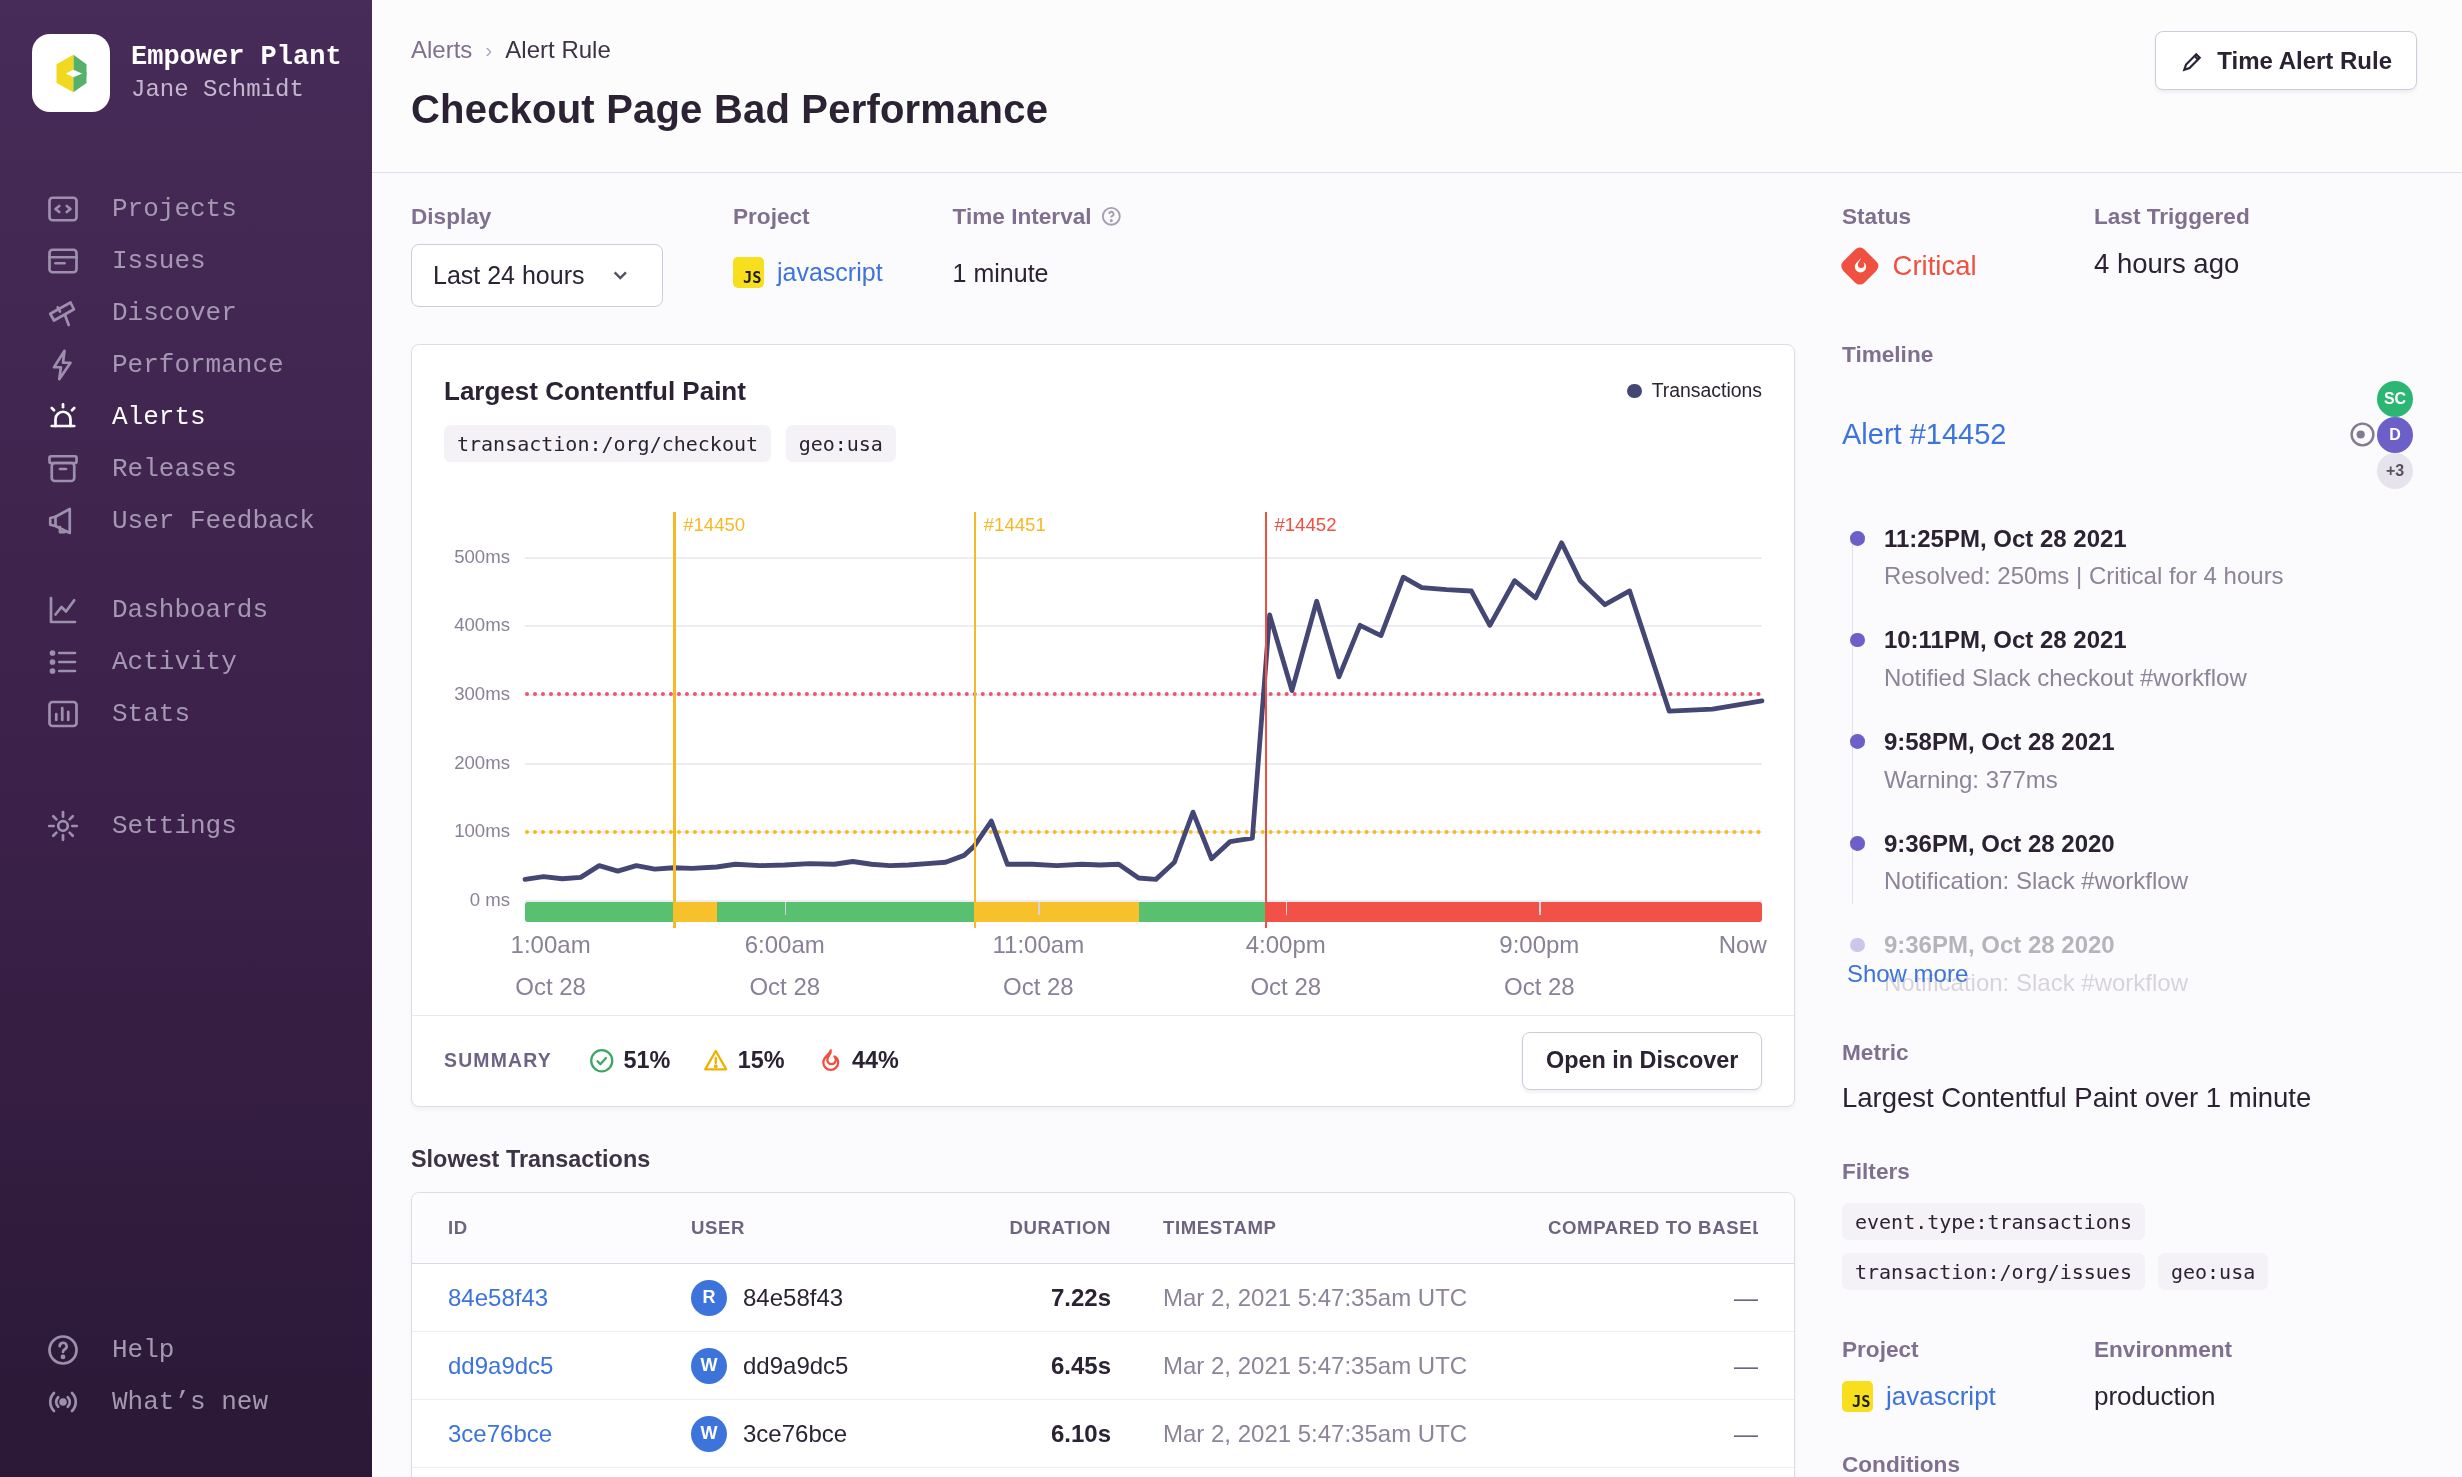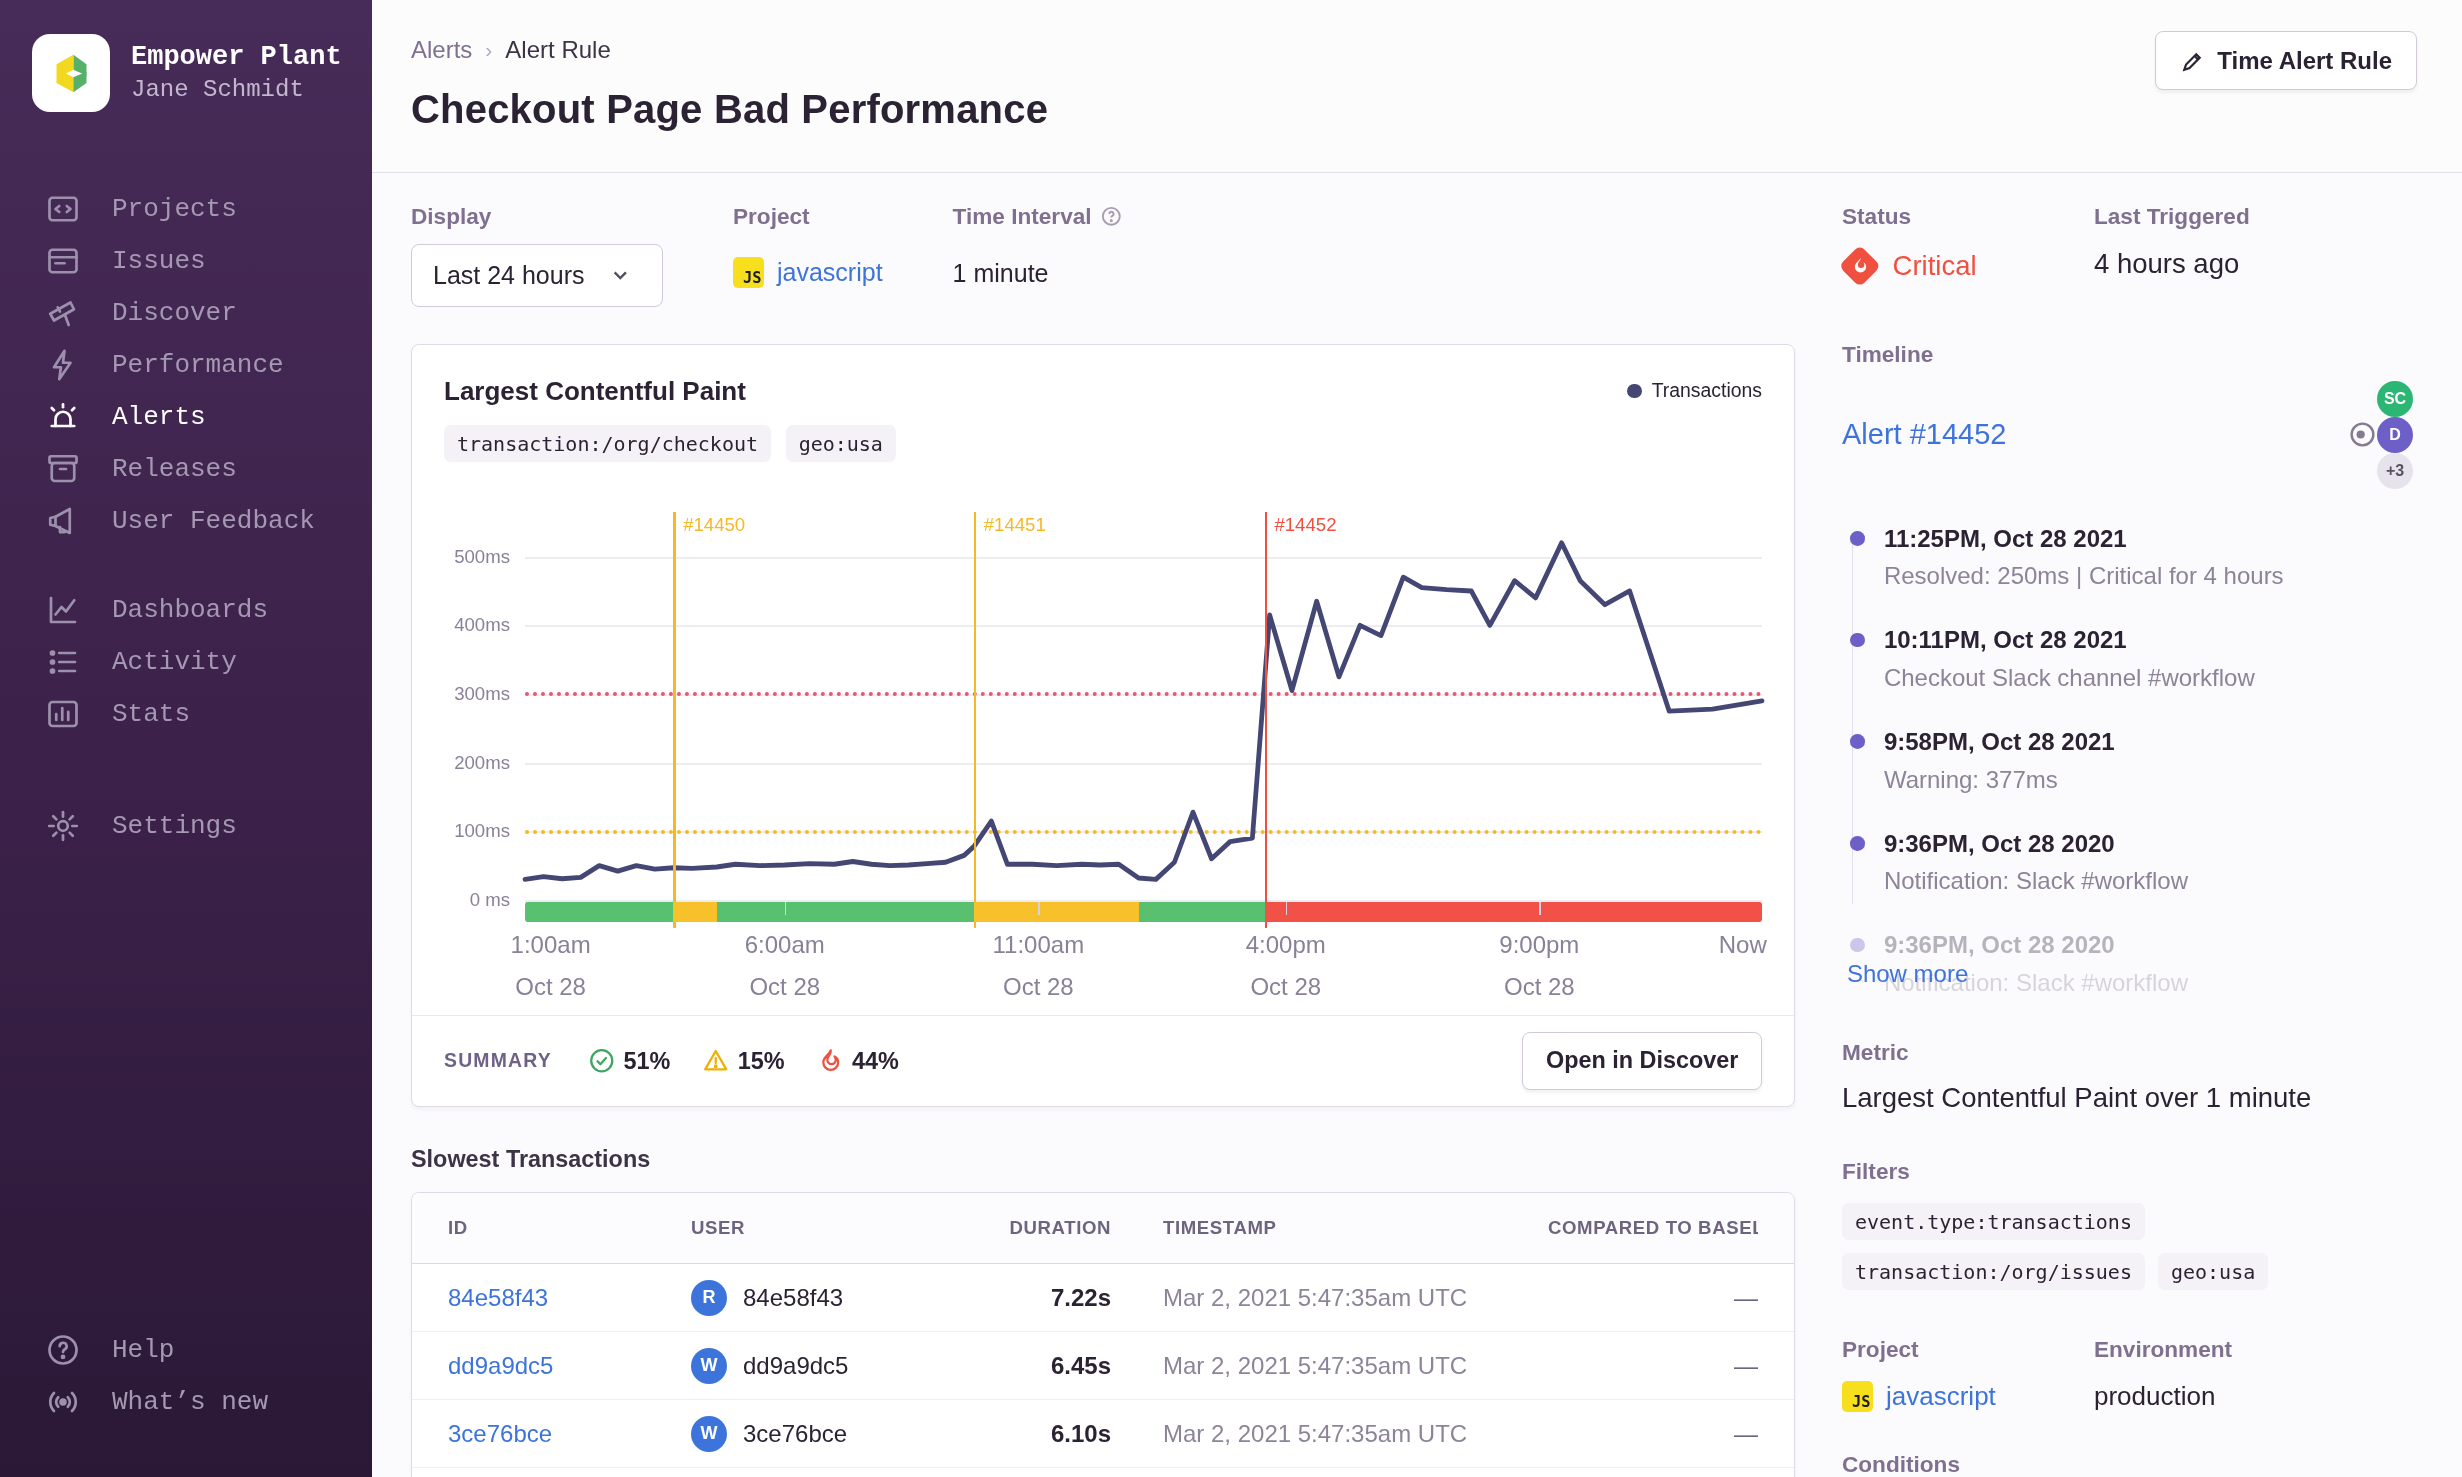--- a/index.html
+++ b/index.html
@@ -102,21 +102,21 @@
   .status-bar { position:absolute; left:0; right:0; top:390px; height:19.4px; border-radius:2.4px; overflow:hidden; }
   .status-seg { position:absolute; top:0; bottom:0; }
   .x-axis { position:relative; height:84px; margin-top:24px; }
   .x-tick-mark { position:absolute; top:-22.6px; width:1.6px; height:13px; background:#d8d2df; }
   .x-tick { position:absolute; top:0; font-size:24px; color:#8a8198; text-align:center; line-height:1.75; white-space:nowrap; }
   .chart-footer {
     border-top:1.6px solid #ebe6f0; margin-top:6.5px; padding:16px 32px;
     display:flex; align-items:center;
   }
   .summary-label { font-size:19.4px; font-weight:bold; letter-spacing:1.2px; color:#6f6287; margin-right:36px; }
-  .summary-item { display:flex; align-items:flex-end; gap:8px; margin-right:32px; font-size:23.4px; font-weight:600; color:#2b2233; }
+  .summary-item { display:flex; align-items:flex-start; gap:8px; margin-right:32px; font-size:23.4px; font-weight:600; color:#2b2233; }
   .summary-item svg { width:27.5px; height:27.5px; }
   .discover-btn {
     margin-left:auto; background:#fff; border:1.6px solid #d2cadb; border-radius:8px;
     padding:14.6px 22.6px; font-size:23.4px; font-weight:bold; color:#2b2233;
     box-shadow:0 2.4px 3.2px rgba(43,34,51,.06); cursor:pointer;
   }
 
   
   .table-heading { margin-top:39px; font-size:23.4px; font-weight:bold; color:#3c3346; }
   .table-card { margin-top:19.4px; margin-bottom:8px; overflow:hidden; }
@@ -572,21 +572,21 @@
         <div class="tl-line"></div>
         <div id="timeline-list">
             <div class="tl-entry">
               <span class="tl-dot"></span>
               <div class="tl-time">11:25PM, Oct 28 2021</div>
               <div class="tl-text">Resolved: 250ms | Critical for 4 hours</div>
             </div>
             <div class="tl-entry">
               <span class="tl-dot"></span>
               <div class="tl-time">10:11PM, Oct 28 2021</div>
-              <div class="tl-text">Checkout Slack channel #workflow</div>
+              <div class="tl-text">Notified Slack checkout #workflow</div>
             </div>
             <div class="tl-entry">
               <span class="tl-dot"></span>
               <div class="tl-time">9:58PM, Oct 28 2021</div>
               <div class="tl-text">Warning: 377ms</div>
             </div>
             <div class="tl-entry">
               <span class="tl-dot"></span>
               <div class="tl-time">9:36PM, Oct 28 2020</div>
               <div class="tl-text">Notification: Slack #workflow</div>

